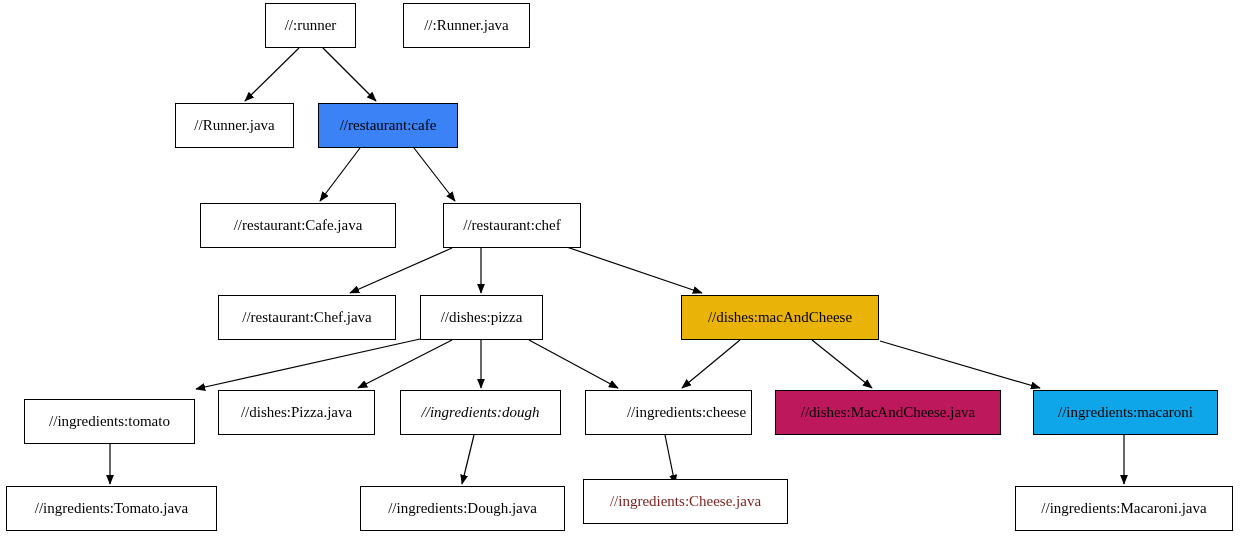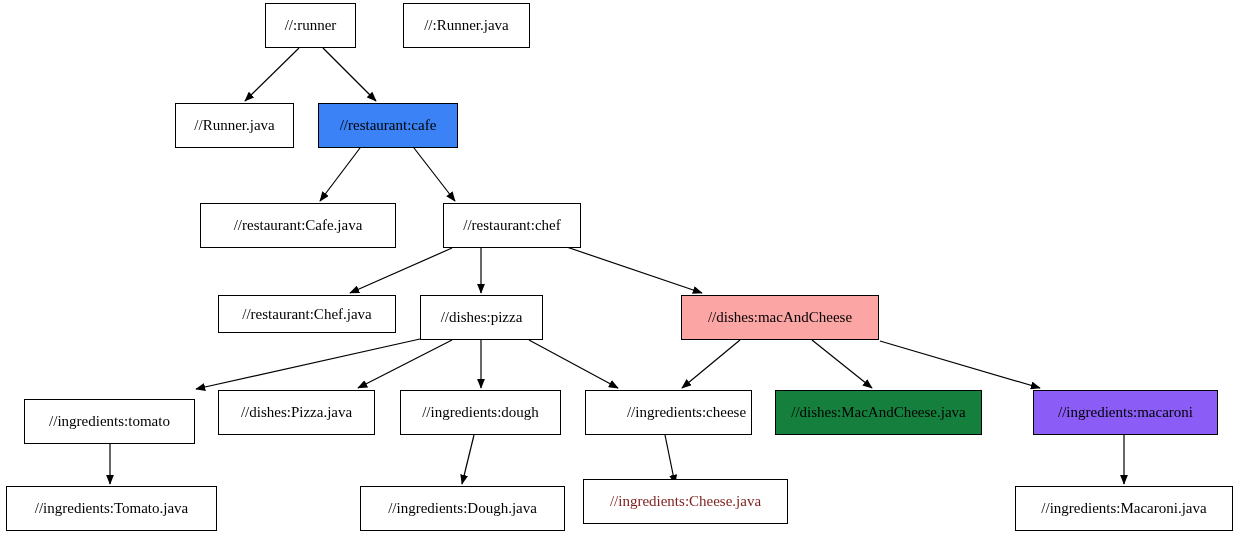--- a/index.html
+++ b/index.html
@@ -96,45 +96,45 @@
       </div>
       <div class="graph-node" style="left: 318px; top: 103px; width: 140px; height: 45px; border-color: rgb(0, 0, 0); background: #3b82f6; color: rgb(0, 0, 0);">
         <span class="node-label">//restaurant:cafe</span>
       </div>
       <div class="graph-node" style="left: 200px; top: 203px; width: 196px; height: 45px; border-color: rgb(0, 0, 0); background: rgb(255, 255, 255); color: rgb(0, 0, 0);">
         <span class="node-label">//restaurant:Cafe.java</span>
       </div>
       <div class="graph-node" style="left: 411px; top: 203px; width: 138px; height: 45px; border-color: rgb(0, 0, 0); background: rgb(255, 255, 255); color: rgb(0, 0, 0); margin-left: 32px;">
         <span class="node-label">//restaurant:chef</span>
       </div>
-      <div class="graph-node" style="left: 218px; top: 295px; width: 178px; height: 38px; border-color: rgb(0, 0, 0); background: rgb(255, 255, 255); color: rgb(0, 0, 0);">
+      <div class="graph-node" style="left: 218px; top: 295px; width: 178px; height: 45px; border-color: rgb(0, 0, 0); background: rgb(255, 255, 255); color: rgb(0, 0, 0);">
         <span class="node-label">//restaurant:Chef.java</span>
       </div>
       <div class="graph-node" style="left: 420px; top: 295px; width: 123px; height: 45px; border-color: rgb(0, 0, 0); background: rgb(255, 255, 255); color: rgb(0, 0, 0);">
         <span class="node-label">//dishes:pizza</span>
       </div>
-      <div class="graph-node" style="left: 681px; top: 295px; width: 198px; height: 45px; border-color: rgb(0, 0, 0); background: #fca5a5; color: rgb(0, 0, 0);">
+      <div class="graph-node" style="left: 681px; top: 295px; width: 198px; height: 45px; border-color: rgb(0, 0, 0); background: #eab308; color: rgb(0, 0, 0);">
         <span class="node-label">//dishes:macAndCheese</span>
       </div>
       <div class="graph-node" style="left: 24px; top: 390px; width: 171px; height: 45px; border-color: rgb(0, 0, 0); background: rgb(255, 255, 255); color: #000000; margin-top: 9px;">
         <span class="node-label">//ingredients:tomato</span>
       </div>
       <div class="graph-node" style="left: 218px; top: 390px; width: 157px; height: 45px; border-color: rgb(0, 0, 0); background: rgb(255, 255, 255); color: rgb(0, 0, 0);">
         <span class="node-label">//dishes:Pizza.java</span>
       </div>
-      <div class="graph-node" style="left: 400px; top: 390px; width: 161px; height: 45px; border-color: rgb(0, 0, 0); background: rgb(255, 255, 255); color: rgb(0, 0, 0);">
+      <div class="graph-node" style="left: 400px; top: 390px; width: 161px; height: 45px; border-color: rgb(0, 0, 0); background: rgb(255, 255, 255); color: rgb(0, 0, 0); font-style: italic;">
         <span class="node-label">//ingredients:dough</span>
       </div>
       <div class="graph-node" style="left: 585px; top: 390px; width: 167px; height: 45px; border-color: rgb(0, 0, 0); background: rgb(255, 255, 255); color: rgb(0, 0, 0); padding-left: 36px;">
         <span class="node-label">//ingredients:cheese</span>
       </div>
-      <div class="graph-node" style="left: 775px; top: 390px; width: 207px; height: 45px; border-color: rgb(0, 0, 0); background: #15803d; color: rgb(0, 0, 0);">
+      <div class="graph-node" style="left: 775px; top: 390px; width: 226px; height: 45px; border-color: rgb(0, 0, 0); background: #be185d; color: rgb(0, 0, 0);">
         <span class="node-label">//dishes:MacAndCheese.java</span>
       </div>
-      <div class="graph-node" style="left: 1033px; top: 390px; width: 185px; height: 45px; border-color: rgb(0, 0, 0); background: #8b5cf6; color: rgb(0, 0, 0);">
+      <div class="graph-node" style="left: 1033px; top: 390px; width: 185px; height: 45px; border-color: rgb(0, 0, 0); background: #0ea5e9; color: rgb(0, 0, 0);">
         <span class="node-label">//ingredients:macaroni</span>
       </div>
       <div class="graph-node" style="left: 6px; top: 486px; width: 211px; height: 45px; border-color: rgb(0, 0, 0); background: rgb(255, 255, 255); color: rgb(0, 0, 0);">
         <span class="node-label">//ingredients:Tomato.java</span>
       </div>
       <div class="graph-node" style="left: 360px; top: 486px; width: 205px; height: 45px; border-color: rgb(0, 0, 0); background: rgb(255, 255, 255); color: rgb(0, 0, 0);">
         <span class="node-label">//ingredients:Dough.java</span>
       </div>
       <div class="graph-node" style="left: 583px; top: 479px; width: 205px; height: 45px; border-color: rgb(0, 0, 0); background: rgb(255, 255, 255); color: #7f1d1d;">
         <span class="node-label">//ingredients:Cheese.java</span>

